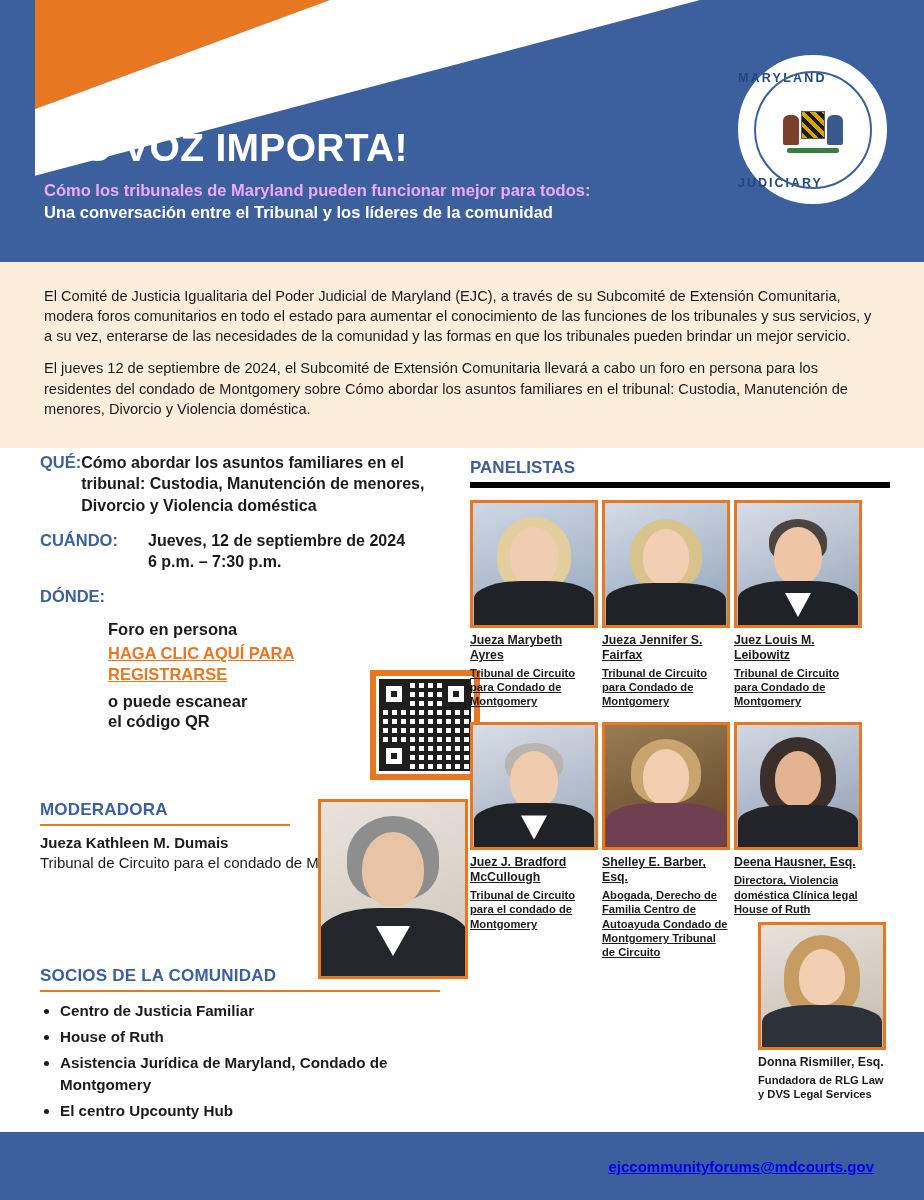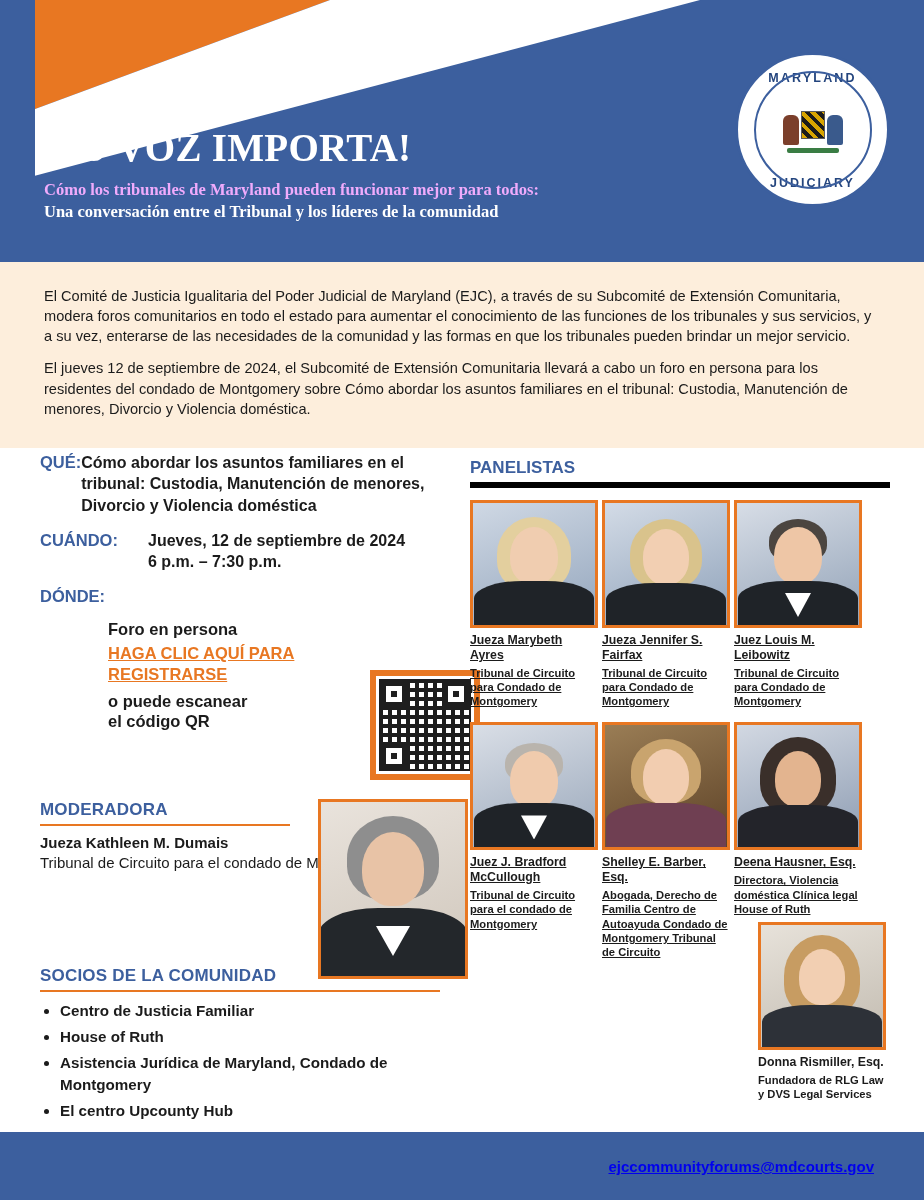--- a/index.html
+++ b/index.html
@@ -29,21 +29,21 @@
     position:absolute; top:0; left:0;
     width: 700px; height: 185px;
     background:#ffffff;
     clip-path: polygon(330px 0, 700px 0, 0 185px, 0 122px);
   }
   .hdr-blue-left {
     position:absolute; top:0; left:0; width:35px; height:262px;
     background:#3c5f9e;
   }
   .hdr-text {
-    position:absolute; left:44px; top:128px; width:640px;font-family:Liberation Serif, serif;
+    position:absolute; left:44px; top:128px; width:640px;
   }
   .hdr-title {
     color:#ffffff;
     font-size: 39px;
     font-weight: bold;
     letter-spacing: .3px;
     line-height: 1.05;
     margin:0 0 10px 0;
   }
   .hdr-sub1, .hdr-sub2 {
@@ -65,21 +65,21 @@
     position:relative;
     display:flex; align-items:center; justify-content:center;
   }
   .seal-inner {
     width:118px; height:118px; border-radius:50%;
     border:2px solid #3c5f9e;
     position:relative;
     display:flex; align-items:center; justify-content:center;
   }
   .seal-word-top, .seal-word-bot {
-    position:absolute; width:100%; text-align:center;
+    position:absolute; width:100%; 
     color:#24457e; font-weight:bold; font-size:12.5px; letter-spacing:2.2px;
   }
   .seal-word-top { top:16px; }
   .seal-word-bot { bottom:14px; letter-spacing:2px; }
   .seal-crest {
     width:60px;height:46px; position:relative;
   }
   .crest-shield {
     position:absolute; left:18px; top:4px; width:24px; height:28px;
     background: repeating-linear-gradient(45deg,#d8a400 0 4px,#1b1b1b 4px 8px);

